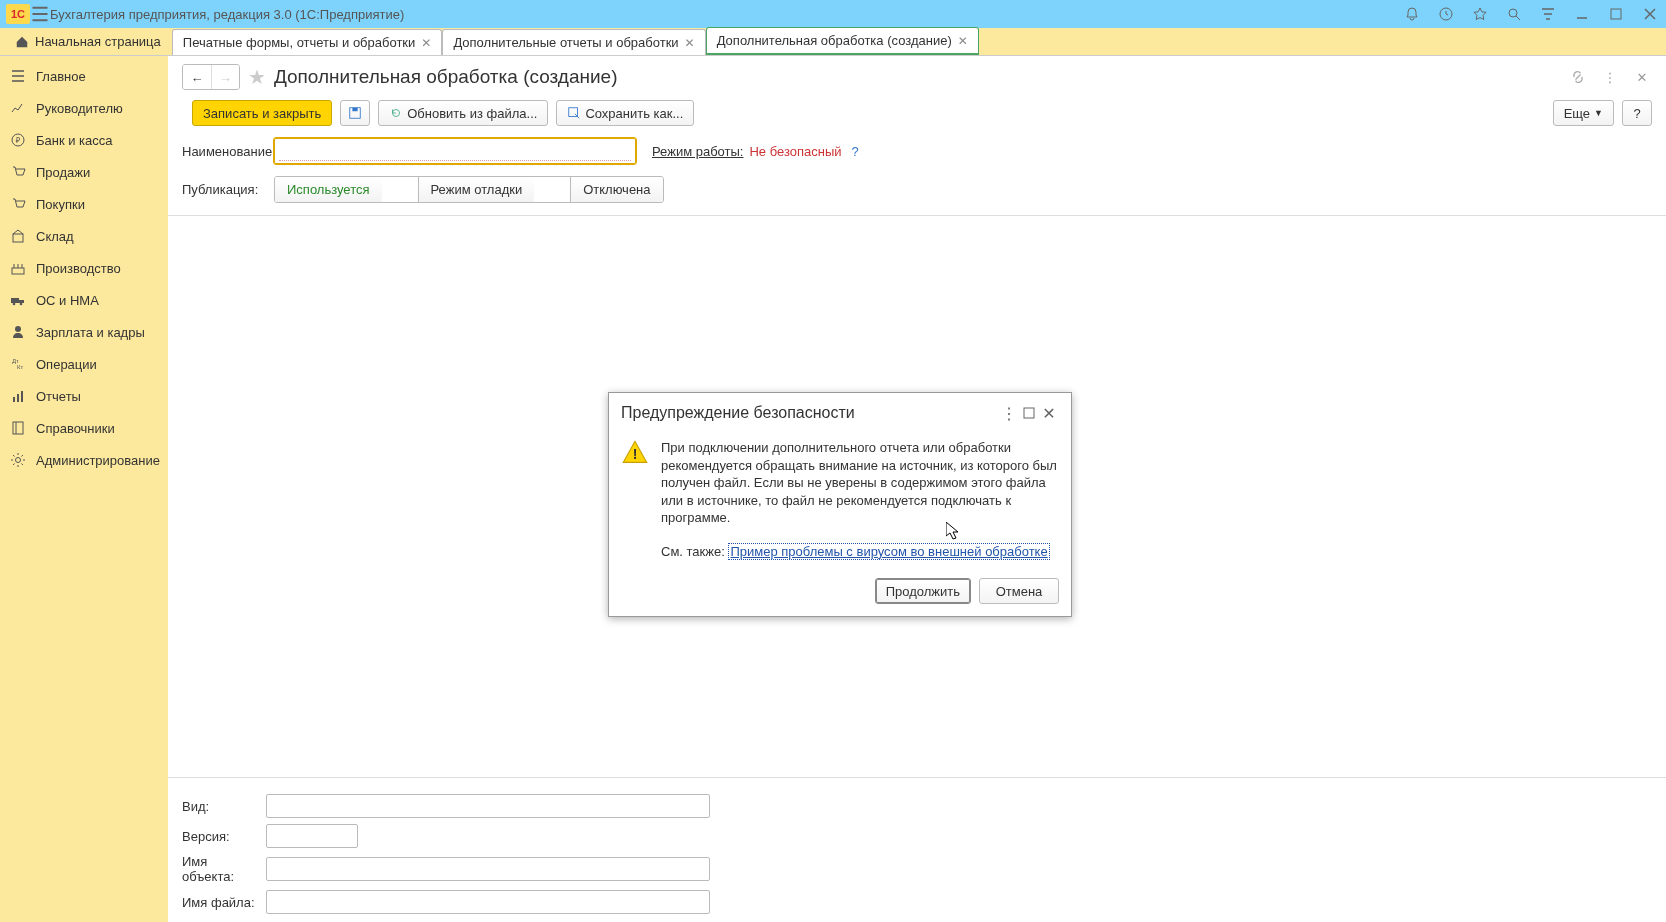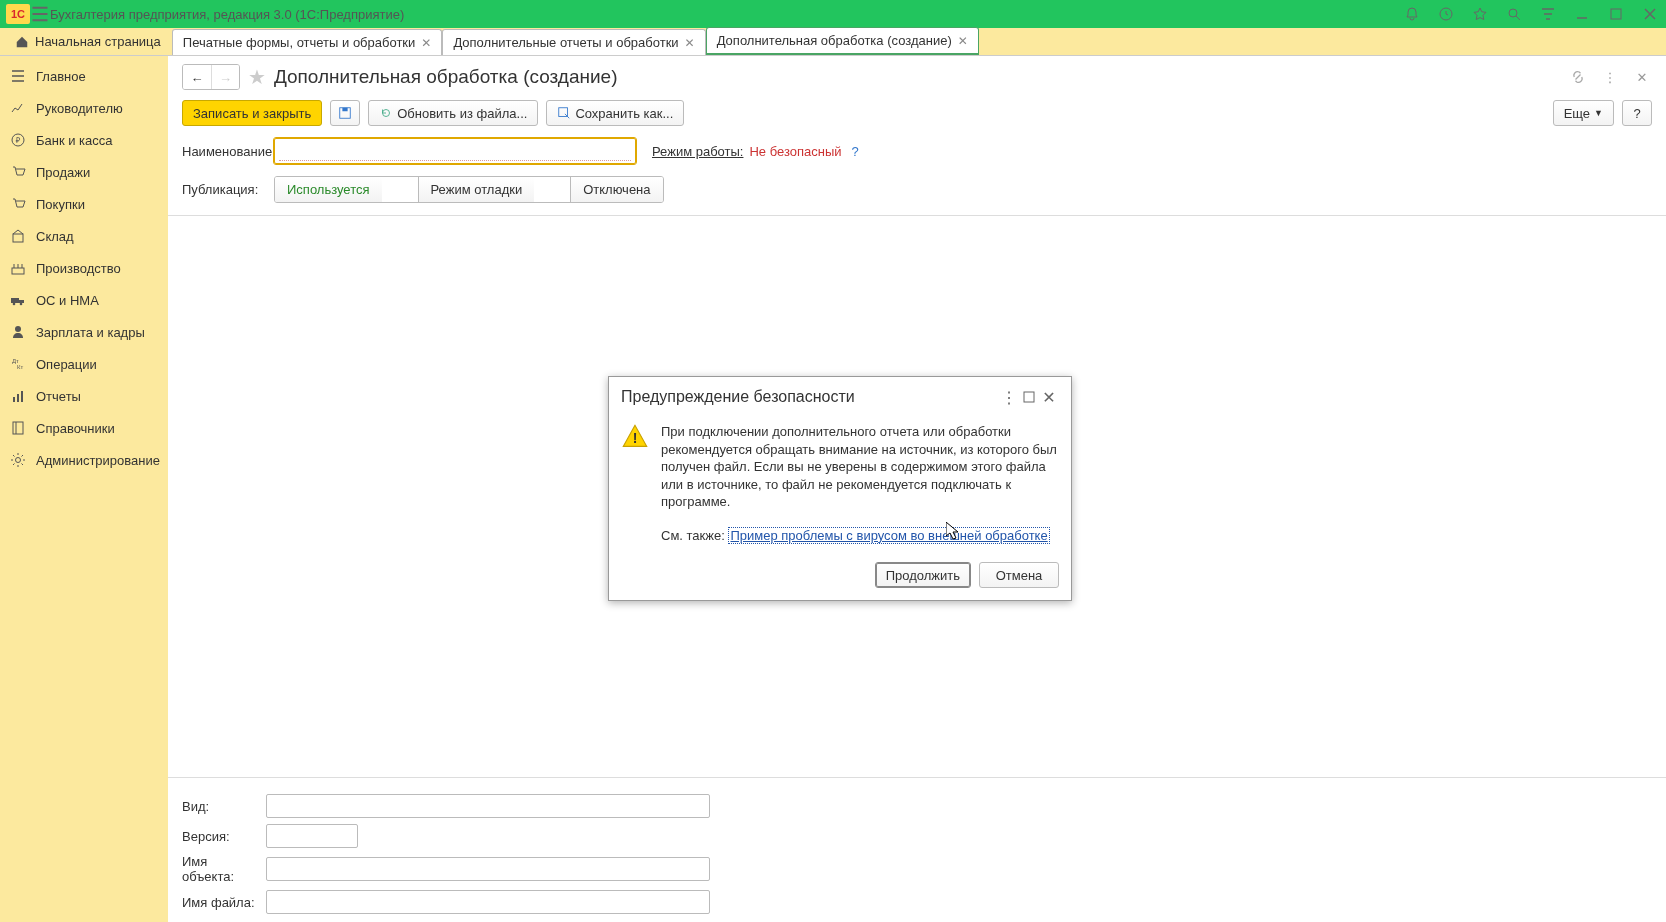--- a/index.html
+++ b/index.html
@@ -1,18 +1,18 @@
 <!DOCTYPE html>
 <html><head>
 <meta charset="utf-8">
 <style>
 * { box-sizing: border-box; margin: 0; padding: 0; font-family: Arial, sans-serif; }
 body { width: 1666px; height: 922px; overflow: hidden; background: #fff; font-size: 13px; color: #333; position: relative; }
 
-.titlebar { height: 28px; background: #22c55e; display: flex; align-items: center; padding: 0 6px; }
+.titlebar { height: 28px; background: #7dd3fc; display: flex; align-items: center; padding: 0 6px; }
 .logo { width: 24px; height: 20px; display: flex; align-items: center; justify-content: center; font-weight: bold; color: #d9272e; background: #ffd94d; border-radius: 2px; font-size: 11px; }
 .titlebar-title { color: #555; font-size: 13px; }
 .titlebar-icons { margin-left: auto; display: flex; gap: 14px; align-items: center; color: #666; }
 .titlebar-icons svg { width: 16px; height: 16px; }
 .icon-btn { cursor: pointer; display: flex; align-items: center; justify-content: center; width: 20px; height: 20px; }
 
 .tabs { height: 28px; background: #fce99e; display: flex; align-items: flex-end; border-bottom: 1px solid #ccc; }
 .tab { padding: 5px 10px; background: #fce99e; border: 1px solid transparent; font-size: 13px; color: #333; display: flex; align-items: center; gap: 6px; cursor: pointer; }
 .tab.home { padding-left: 14px; }
 .tab.bg { background: #fff; border: 1px solid #bbb; border-bottom: none; border-radius: 3px 3px 0 0; }
@@ -29,21 +29,21 @@
 .nav-arrows { display: flex; border: 1px solid #bbb; border-radius: 3px; overflow: hidden; }
 .nav-arrow { width: 28px; height: 24px; display: flex; align-items: center; justify-content: center; background: #fff; cursor: pointer; }
 .nav-arrow.disabled { color: #ccc; }
 .nav-arrow + .nav-arrow { border-left: 1px solid #ddd; }
 .star { color: #ccc; font-size: 20px; }
 .page-title { font-size: 19px; color: #333; }
 .head-icons { margin-left: auto; display: flex; gap: 12px; color: #999; align-items: center; }
 
 .toolbar { display: flex; gap: 8px; margin-top: 10px; align-items: center; }
 .btn { border: 1px solid #bbb; border-radius: 3px; background: linear-gradient(#fff,#f3f3f3); padding: 4px 10px; font-size: 13px; cursor: pointer; display: flex; align-items: center; gap: 4px; height: 26px; color: #333; }
-.btn-primary { background: #ffd400; border-color: #c8a800; font-weight: normal; }
+.btn-primary { background: #ffd400; border-color: #c8a800; font-weight: normal; margin-left: 10px; }
 .btn-save { width: 30px; justify-content: center; padding: 4px; }
 .btn-more { margin-left: auto; }
 .btn-help { width: 30px; justify-content: center; }
 
 .form-row { display: flex; align-items: center; gap: 6px; margin-top: 12px; font-size: 13px; }
 .form-label { width: 86px; color: #333; }
 .input-name { width: 362px; height: 26px; border: 1px solid #e0a800; outline: 1px solid #e0a800; border-radius: 2px; padding: 2px 4px; }
 .input-name-inner { width:100%; height:100%; border:none; outline:none; border-bottom:1px dotted #d99; }
 .mode-label { margin-left: 10px; text-decoration: underline; }
 .mode-val { color: #cc3333; }
@@ -55,21 +55,21 @@
 .radio-item.active { color: #2a8a2a; }
 
 .content-area { flex: 1; margin: 12px -14px 0 -14px; border-top: 1px solid #ddd; border-bottom:1px solid #ddd; background: #fff; }
 
 .bottom-form { padding-top: 10px; }
 .bottom-form .form-row { margin-top: 6px; }
 .bottom-form .form-label { width: 78px; }
 .input-small { width: 92px; height: 24px; border: 1px solid #bbb; border-radius: 2px; padding:2px 4px; }
 .input-med { width: 444px; height: 24px; border: 1px solid #bbb; border-radius: 2px; padding:2px 4px; }
 
-.dialog { position: absolute; left: 608px; top: 376px; width: 464px; background: #fff; border: 1px solid #999; box-shadow: 0 2px 8px rgba(0,0,0,0.3); }
+.dialog { position: absolute; left: 608px; top: 392px; width: 464px; background: #fff; border: 1px solid #999; box-shadow: 0 2px 8px rgba(0,0,0,0.3); }
 .dialog-title { display: flex; align-items: center; padding: 10px 12px; font-size: 16px; color: #333; }
 .dialog-title-text { flex: 1; }
 .dialog-title .icon-btn { color: #666; }
 .dialog-body { display: flex; padding: 6px 12px 10px 12px; gap: 12px; font-size: 13px; line-height: 1.35; }
 .warn-icon { flex-shrink: 0; }
 .dialog-text { color: #333; }
 .dialog-link-row { margin-top: 16px; font-size:13px; }
 .dialog-link { color: #2255aa; text-decoration: underline; border:1px dotted #2255aa; padding:0 1px; }
 .dialog-buttons { display: flex; justify-content: flex-end; gap: 8px; padding: 8px 12px 12px; }
 .dialog-buttons .btn { min-width: 80px; justify-content: center; }

